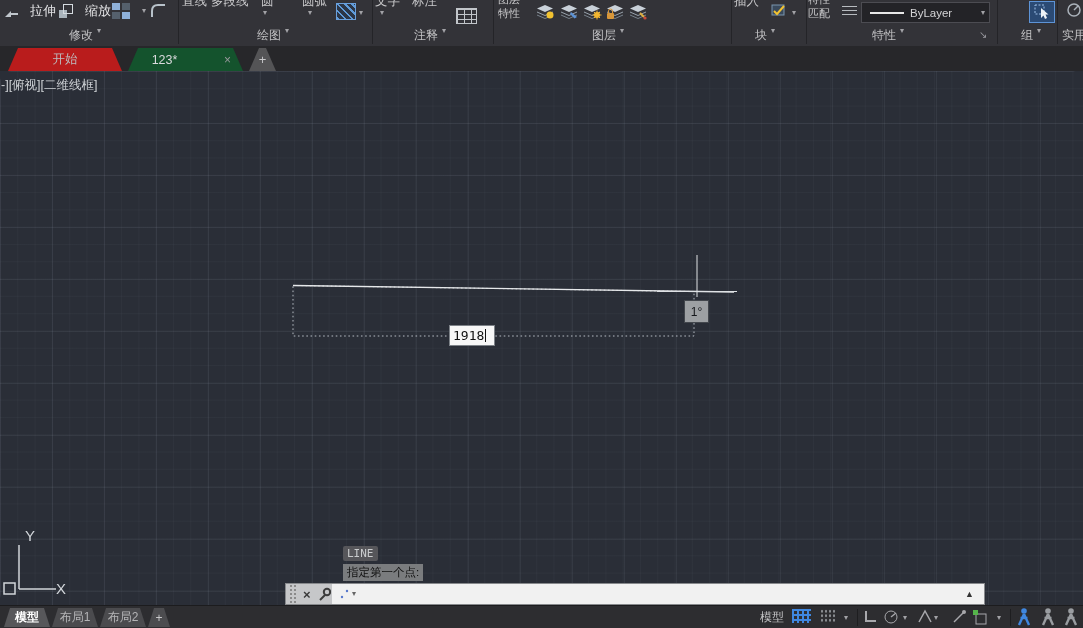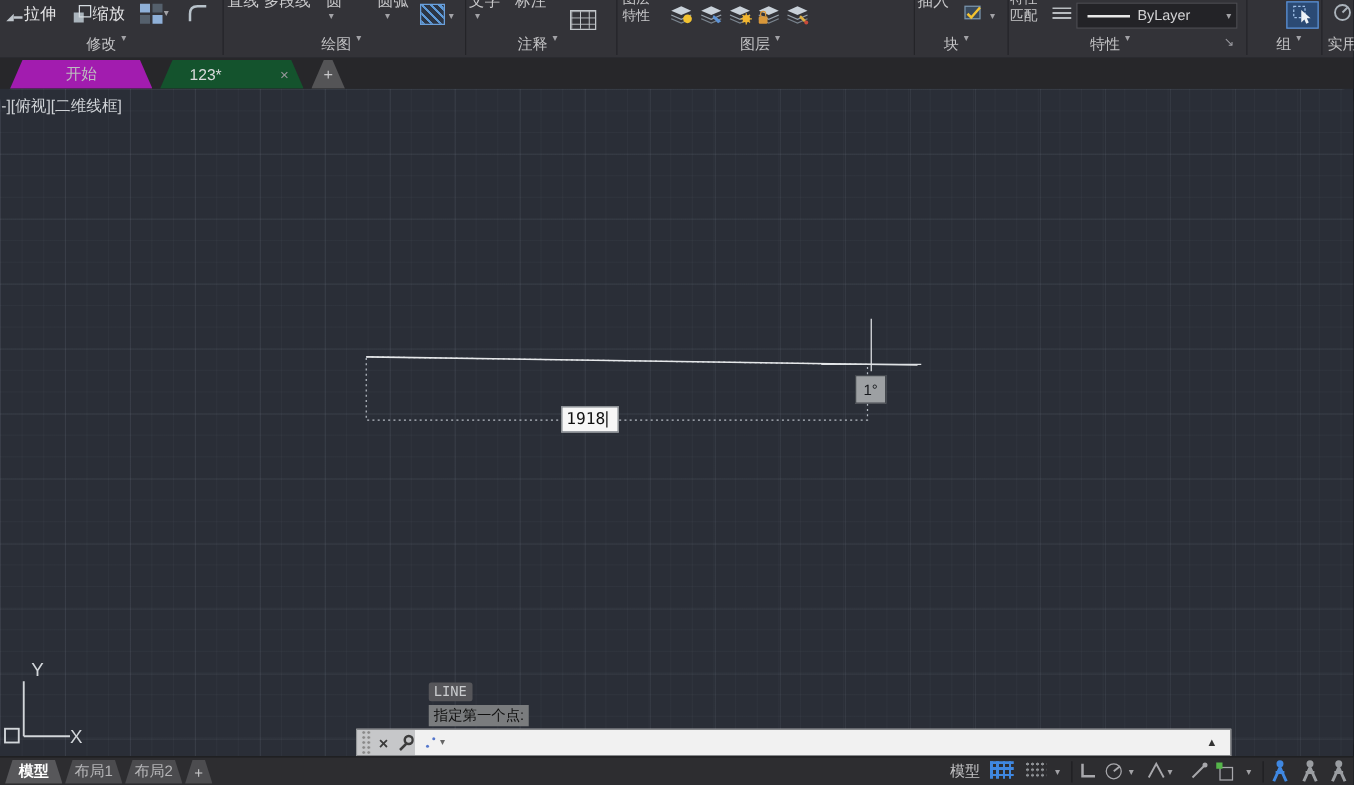--- a/index.html
+++ b/index.html
@@ -3,21 +3,21 @@
 <meta charset="utf-8">
 <style>
   html,body{margin:0;padding:0;background:#000;}
   #app{position:relative;width:1083px;height:628px;overflow:hidden;
        background:#2a2e37;font-family:"Liberation Sans","DejaVu Sans",sans-serif;
        -webkit-user-select:none;user-select:none;}
   .abs{position:absolute;}
   
   .ribbon{position:absolute;left:0;top:0;width:1083px;height:46px;background:#333338;}
   .vdiv{position:absolute;top:0;width:1px;height:44px;background:#242428;}
-  .rbtn{position:absolute;display:flex;align-items:center;gap:0;color:#e2e2e4;font-size:13px;white-space:nowrap;cursor:default;}
+  .rbtn{position:absolute;display:flex;align-items:center;gap:11px;color:#e2e2e4;font-size:13px;white-space:nowrap;cursor:default;}
   .rlabel{position:absolute;color:#c9c9cb;font-size:12.5px;white-space:nowrap;}
   .plabel{position:absolute;top:27px;height:17px;display:flex;align-items:flex-start;justify-content:center;gap:4px;color:#c2c2c4;font-size:12px;white-space:nowrap;}
   .dd{color:#a2a2a6;font-size:8px;line-height:1;}
   .hatchicon{width:18px;height:15px;border:1px solid #6aa0dc;
      background:repeating-linear-gradient(45deg,#5e9ad8 0 2px,#2c3646 2px 5px);}
   .tableicon{width:19px;height:14px;border:1px solid #c2c6ca;
      background:linear-gradient(#c2c6ca 1px,transparent 1px) 0 0/7px 5px,
                 linear-gradient(90deg,#c2c6ca 1px,transparent 1px) 0 0/7px 5px;}
   .linesicon{width:15px;height:11px;
      background:repeating-linear-gradient(#b8bcc0 0 1px,transparent 1px 4px);}
@@ -239,21 +239,21 @@
     <div class="plabel" style="left:986px;width:90px;">
       <span>组</span>
       <span class="dd">▾</span>
     </div>
     <div class="plabel" style="left:1062px;width:40px;justify-content:flex-start;">
       <span>实用</span>
     </div>
   </div>
 
   <div class="tabbar">
-    <div class="ftab" style="left:8px;width:114px;background:#a21caf;color:#bdbdbf;">
+    <div class="ftab" style="left:8px;width:114px;background:#b91c1c;color:#bdbdbf;">
       <span>开始</span>
     </div>
     <div class="ftab" style="left:128px;width:115px;background:#14532d;color:#dadadc;">
       <span style="margin-right:42px;">123*</span>
       <span style="position:absolute;right:12px;color:#97979b;font-size:12px;">×</span>
     </div>
     <div class="ftab" style="left:249px;width:27px;background:#545456;color:#c8c8ca;font-size:13px;">
       <span>+</span>
     </div>
   </div>

